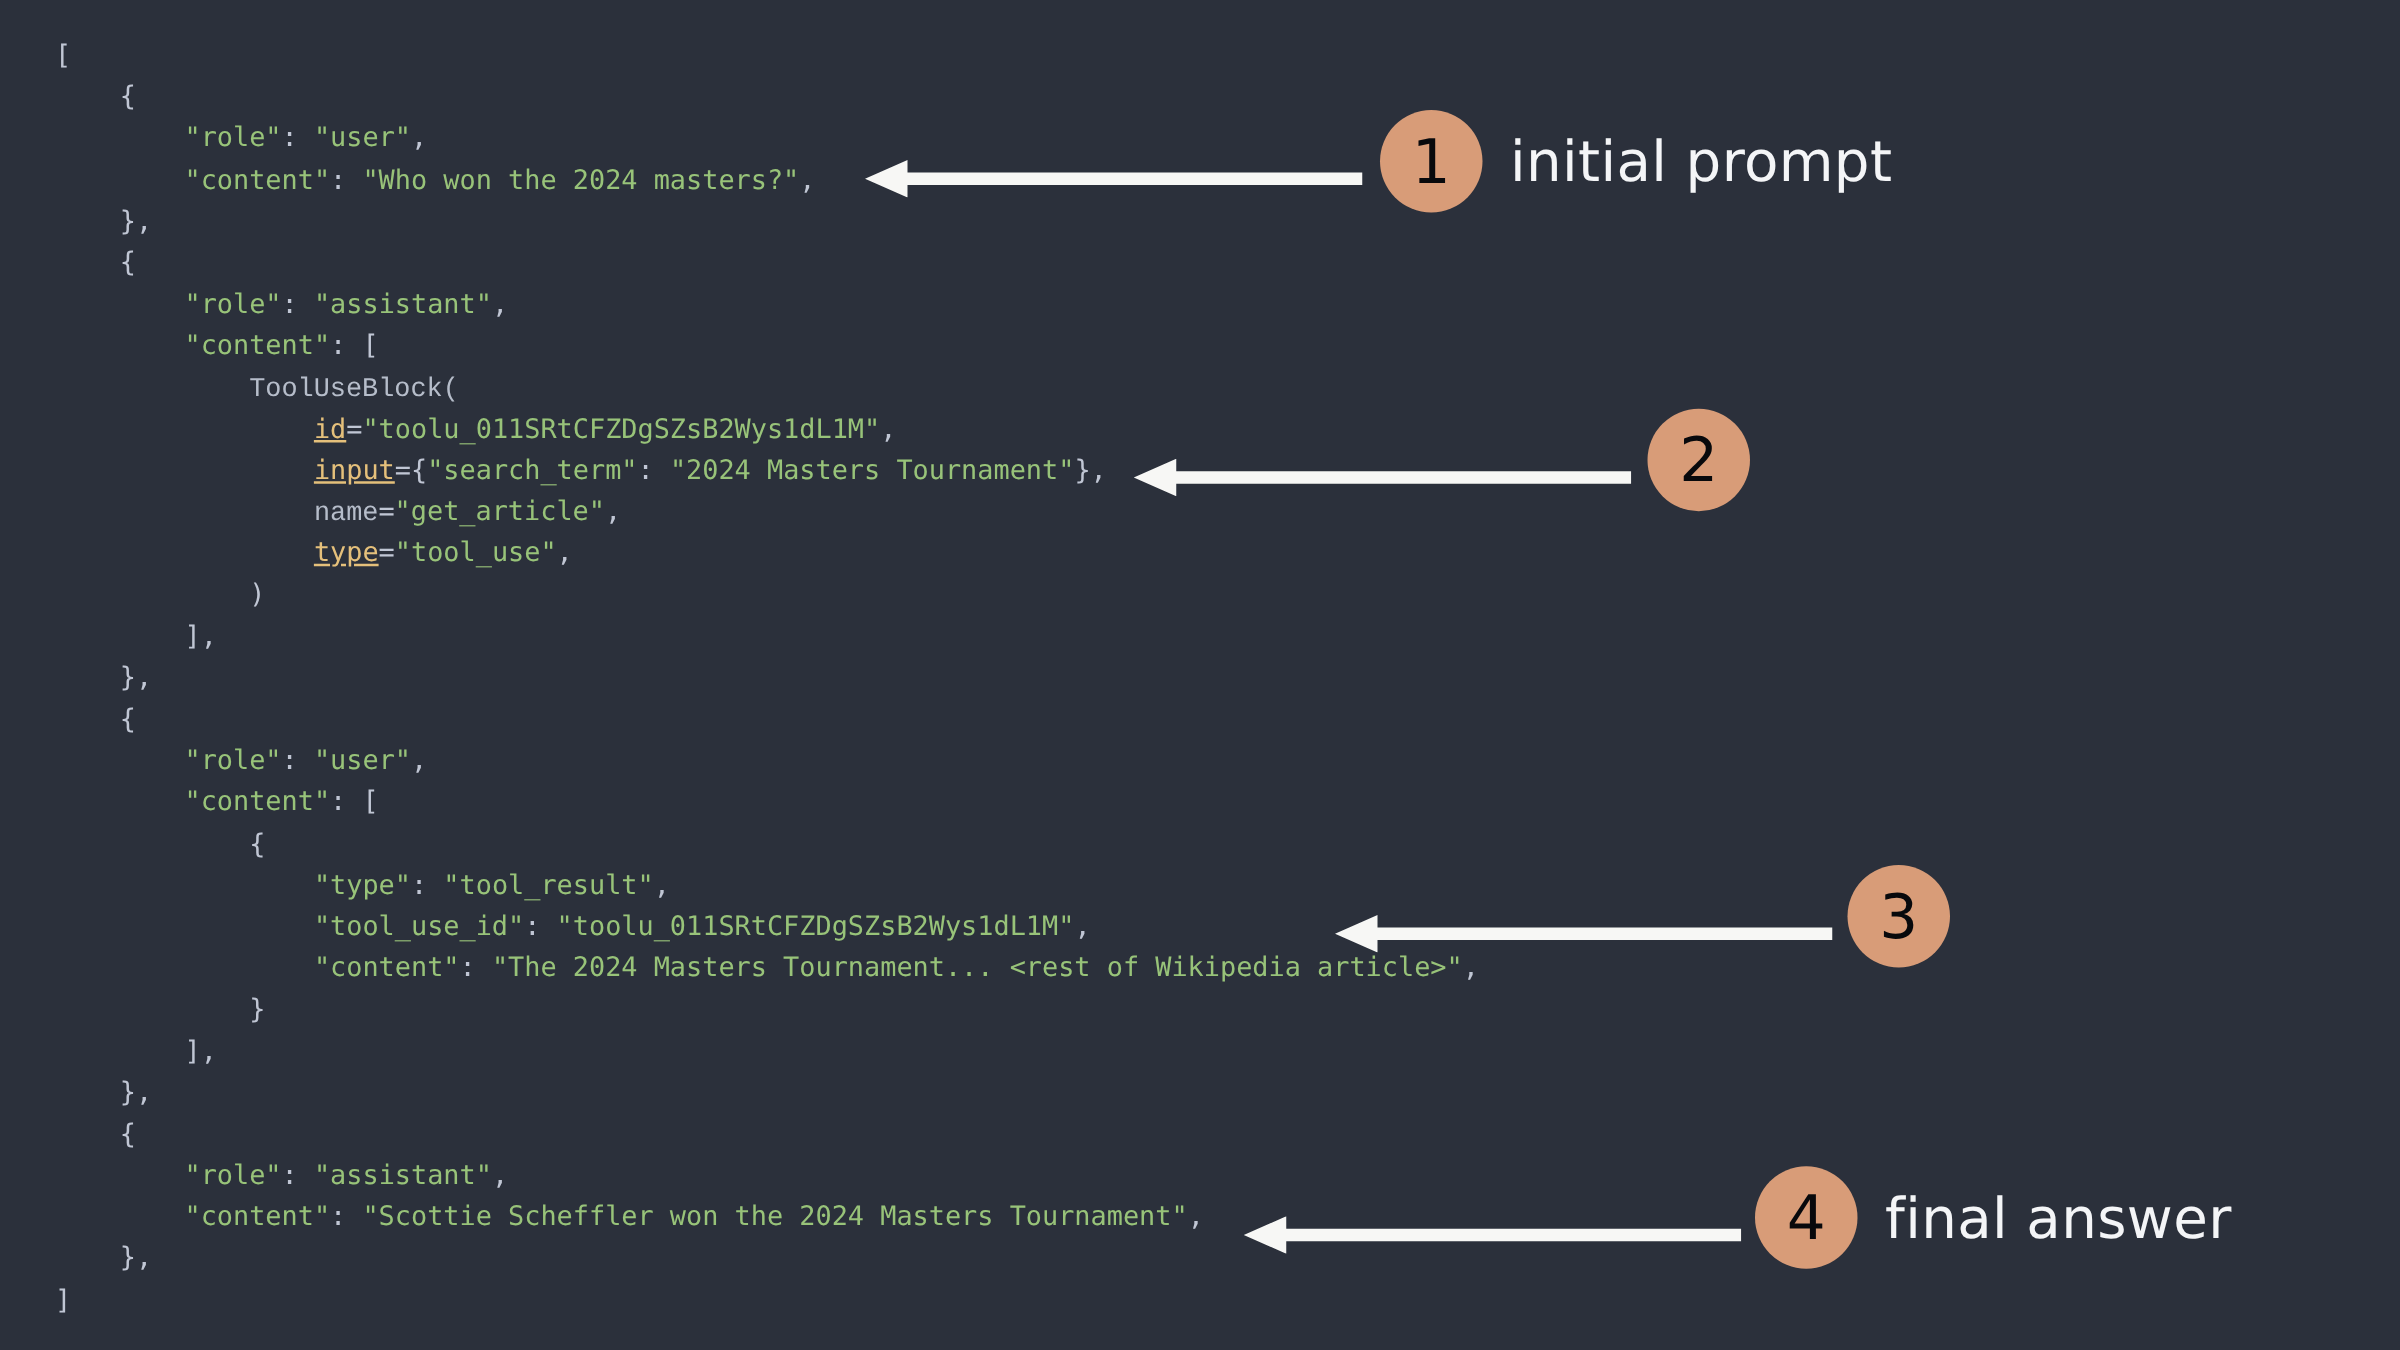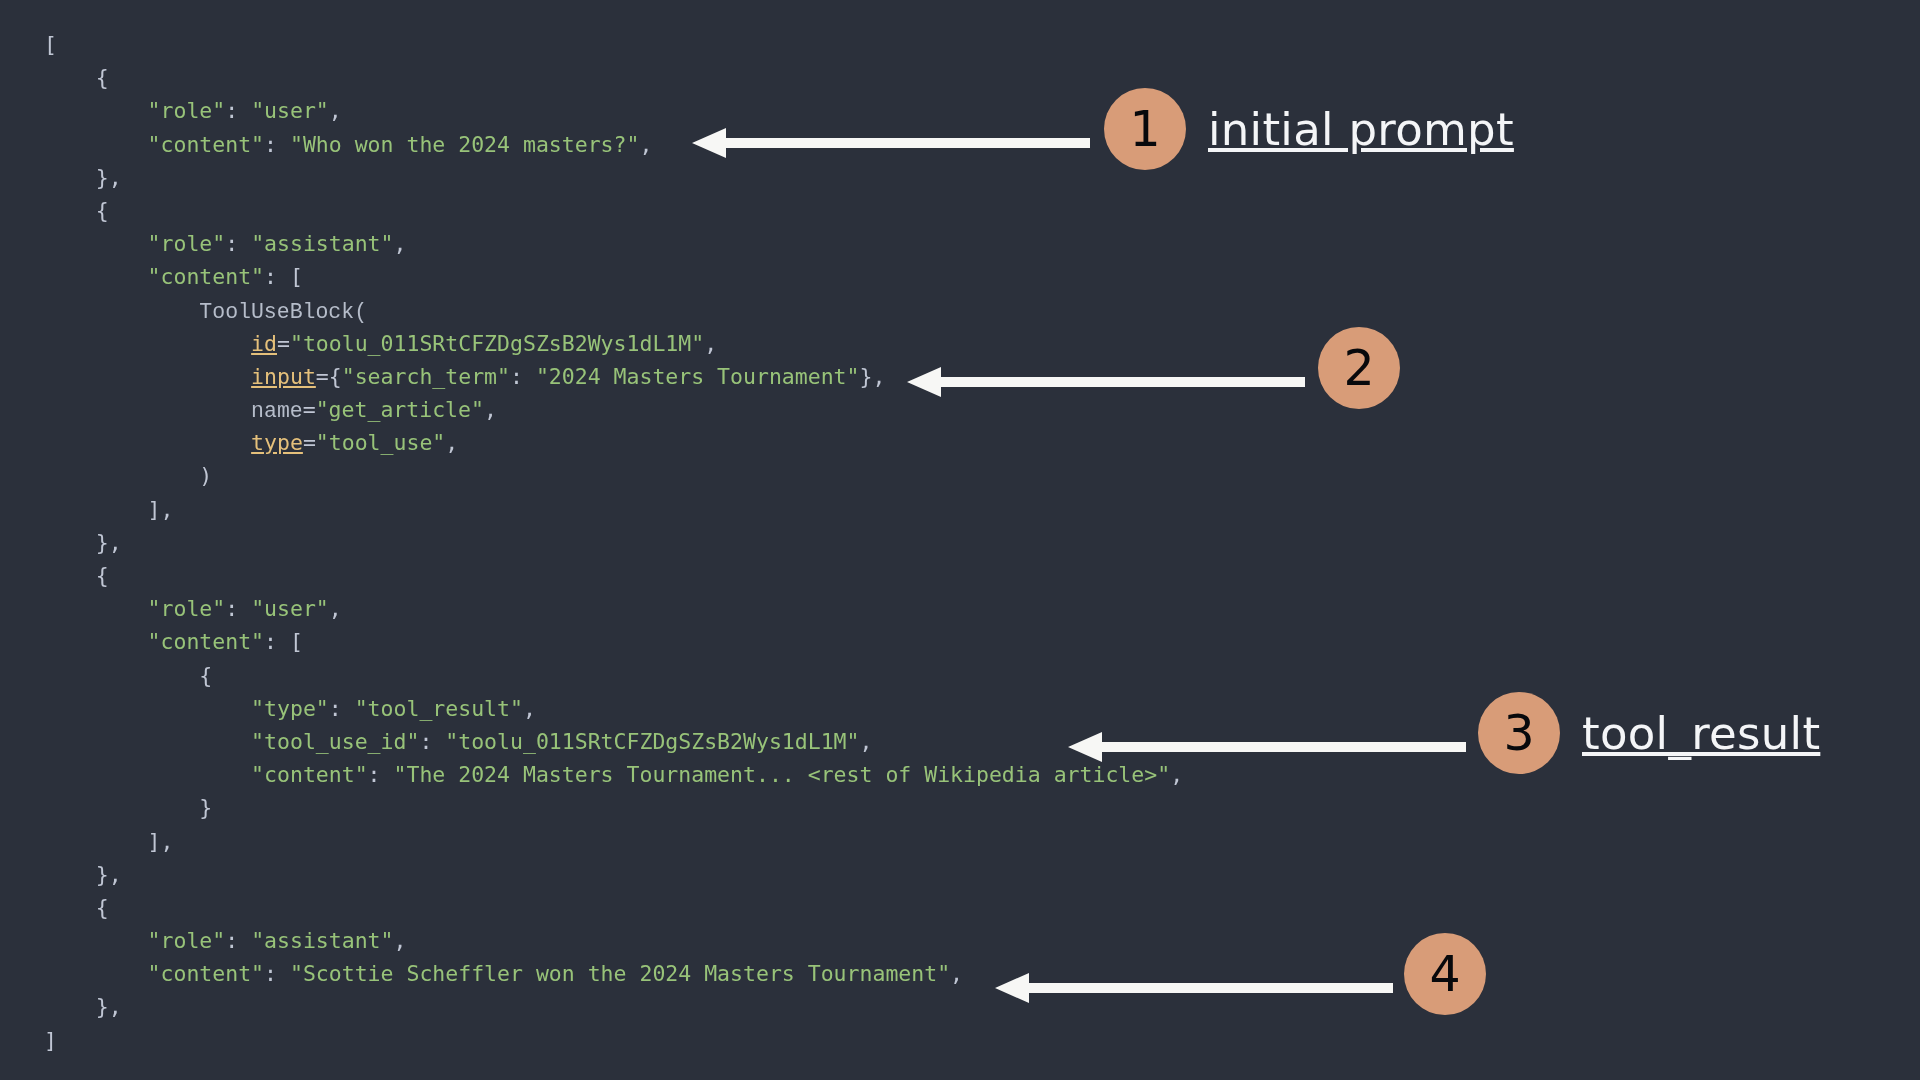--- a/index.html
+++ b/index.html
@@ -57,21 +57,20 @@
     flex:0 0 auto;
   }
   .anno-label {
     margin-left:22px;
     color:#f4f5f7;
     font-family:"DejaVu Sans", sans-serif;
     font-size:45px;
     font-weight:400;
     white-space:nowrap;
     letter-spacing:0.3px;
-    text-decoration:underline;
   }
 
   #anno1 { left:1104px; top:88px; }
   #arrow1 { left:692px; top:128px; width:398px; }
 
   #anno2 { left:1318px; top:327px; }
   #arrow2 { left:907px; top:367px; width:398px; }
 
   #anno3 { left:1478px; top:692px; }
   #arrow3 { left:1068px; top:732px; width:398px; }
@@ -99,23 +98,23 @@
   </svg>
   <div class="anno" id="anno2">
     <div class="badge">2</div>
   </div>
 
   <svg class="arrow" id="arrow3" viewBox="0 0 398 30" preserveAspectRatio="none">
     <path d="M0,15 L34,0 L34,10 L398,10 L398,20 L34,20 L34,30 Z" fill="#f7f7f5"></path>
   </svg>
   <div class="anno" id="anno3">
     <div class="badge">3</div>
-    <div class="anno-label">tool_result</div>
   </div>
 
   <svg class="arrow" id="arrow4" viewBox="0 0 398 30" preserveAspectRatio="none">
     <path d="M0,15 L34,0 L34,10 L398,10 L398,20 L34,20 L34,30 Z" fill="#f7f7f5"></path>
   </svg>
   <div class="anno" id="anno4">
     <div class="badge">4</div>
+    <div class="anno-label">final answer</div>
   </div>
 
 </div>
 
 </body></html>

